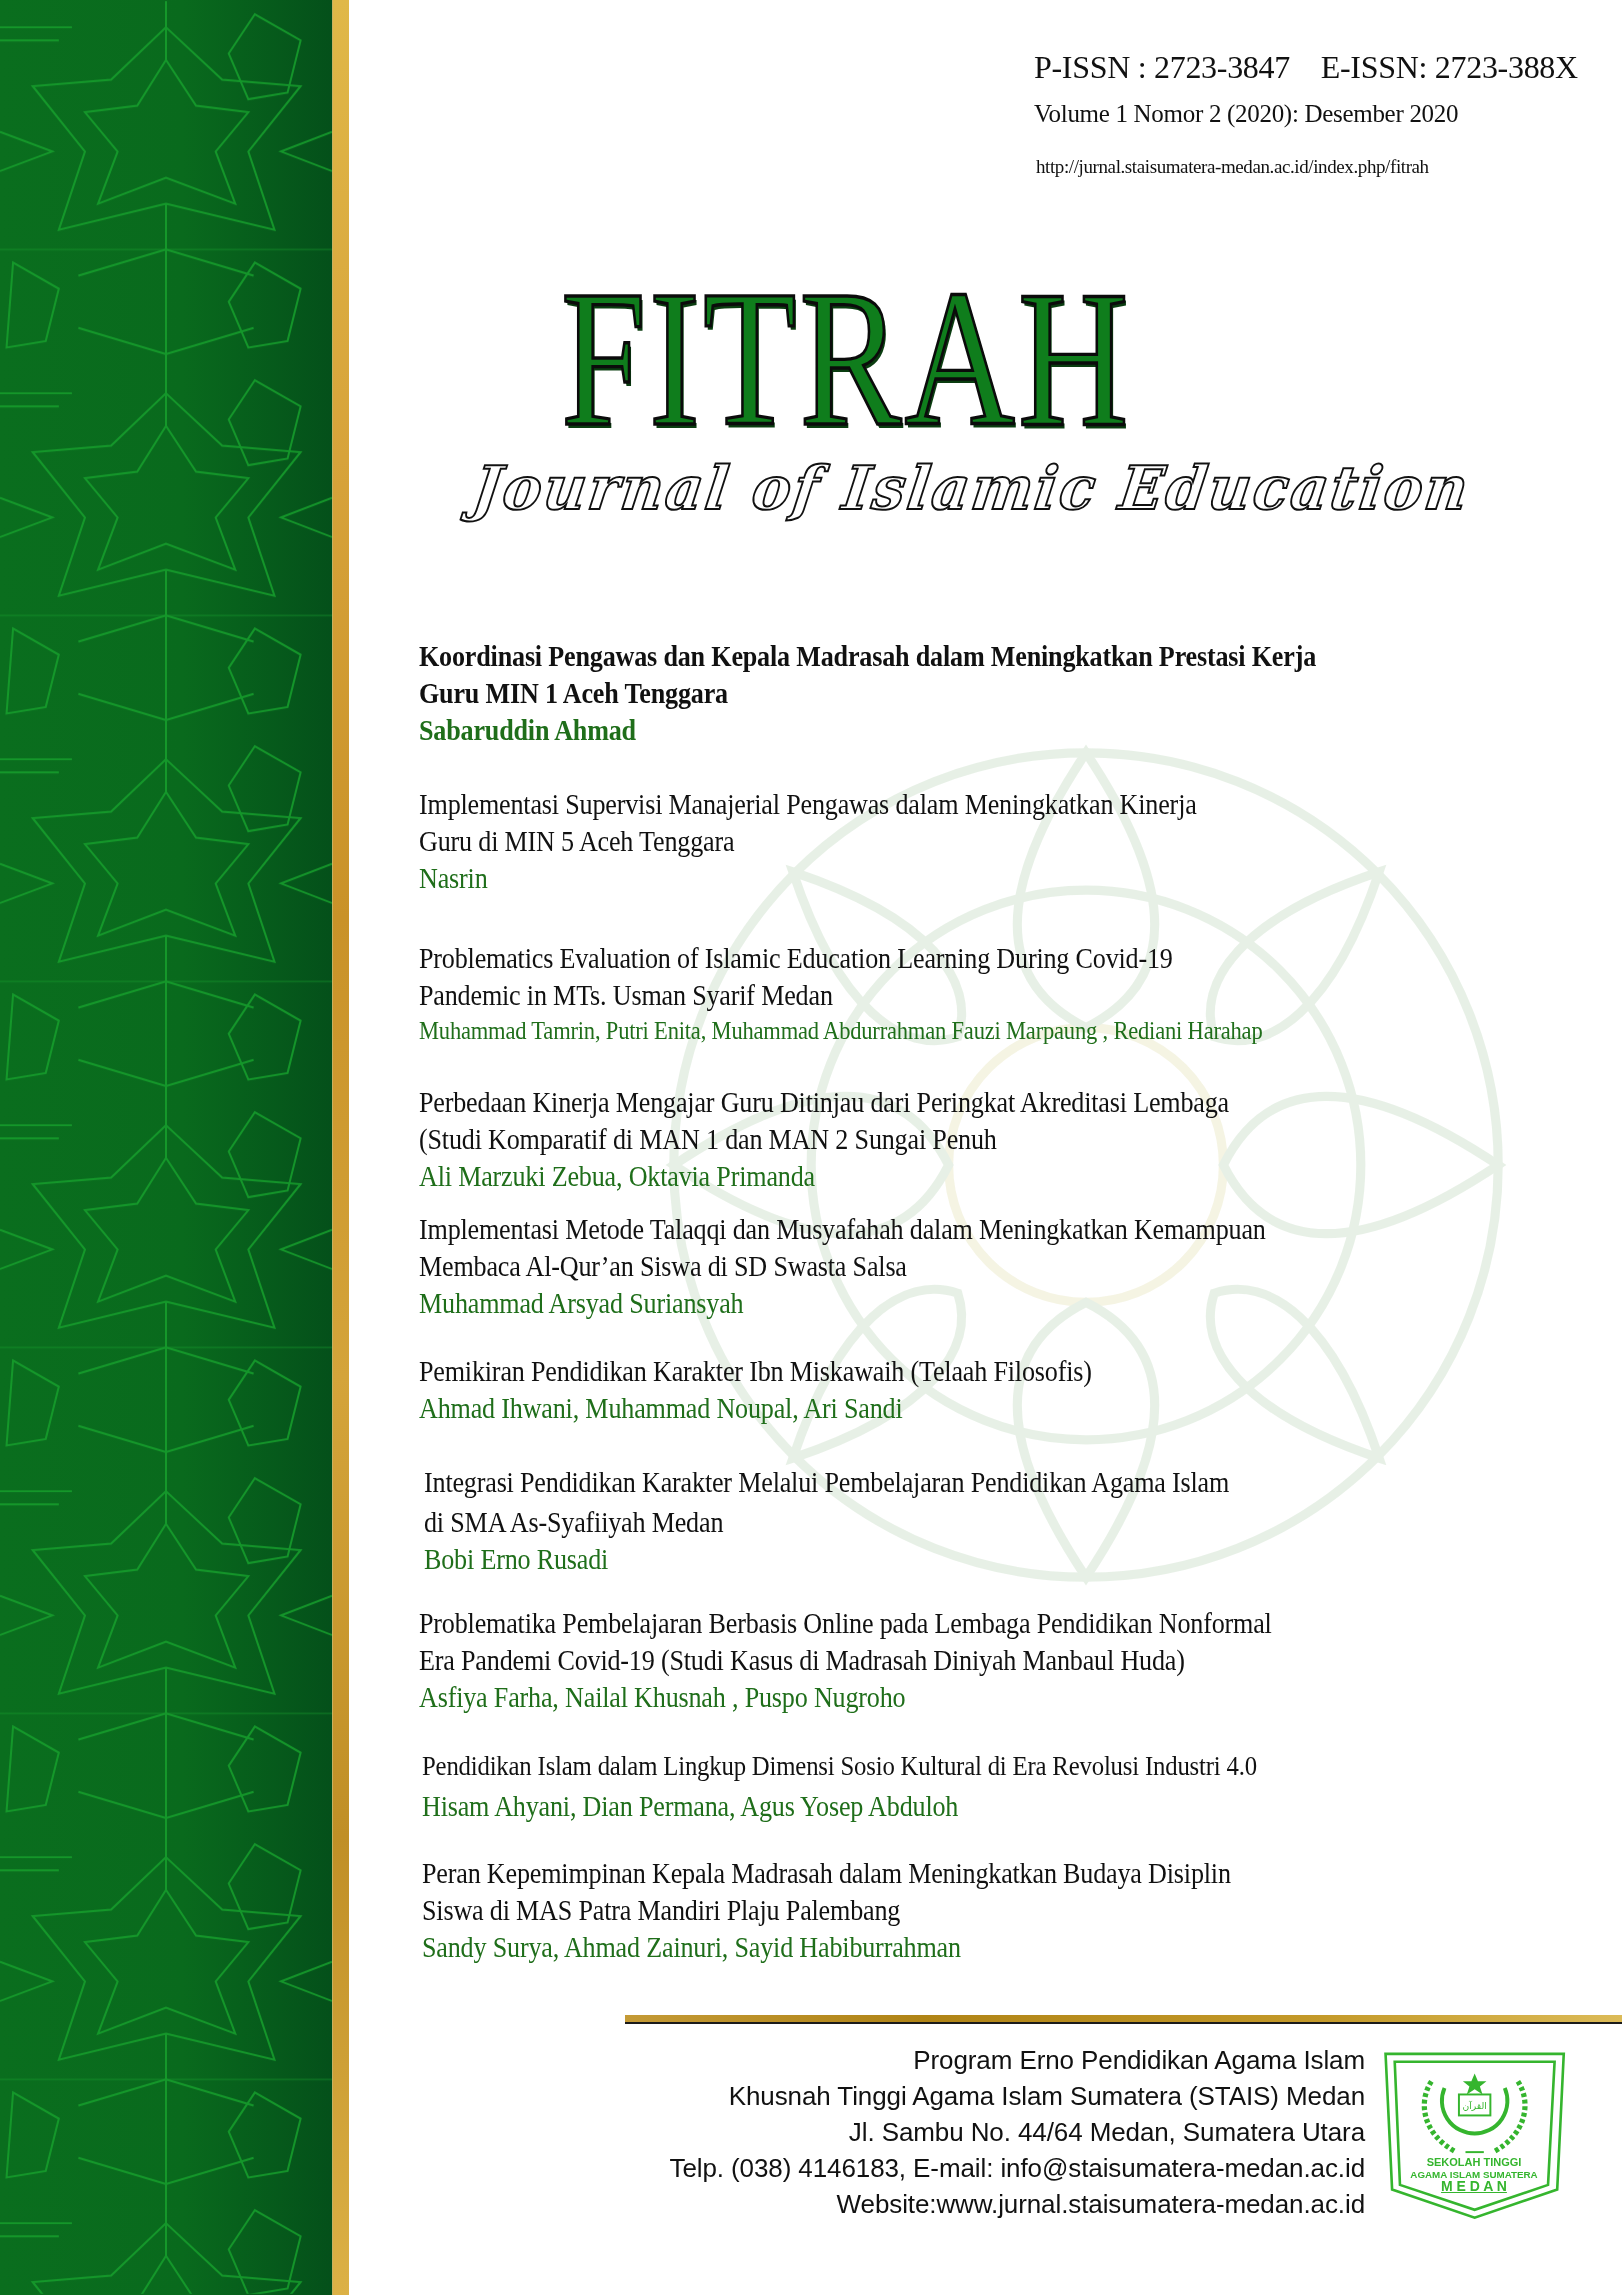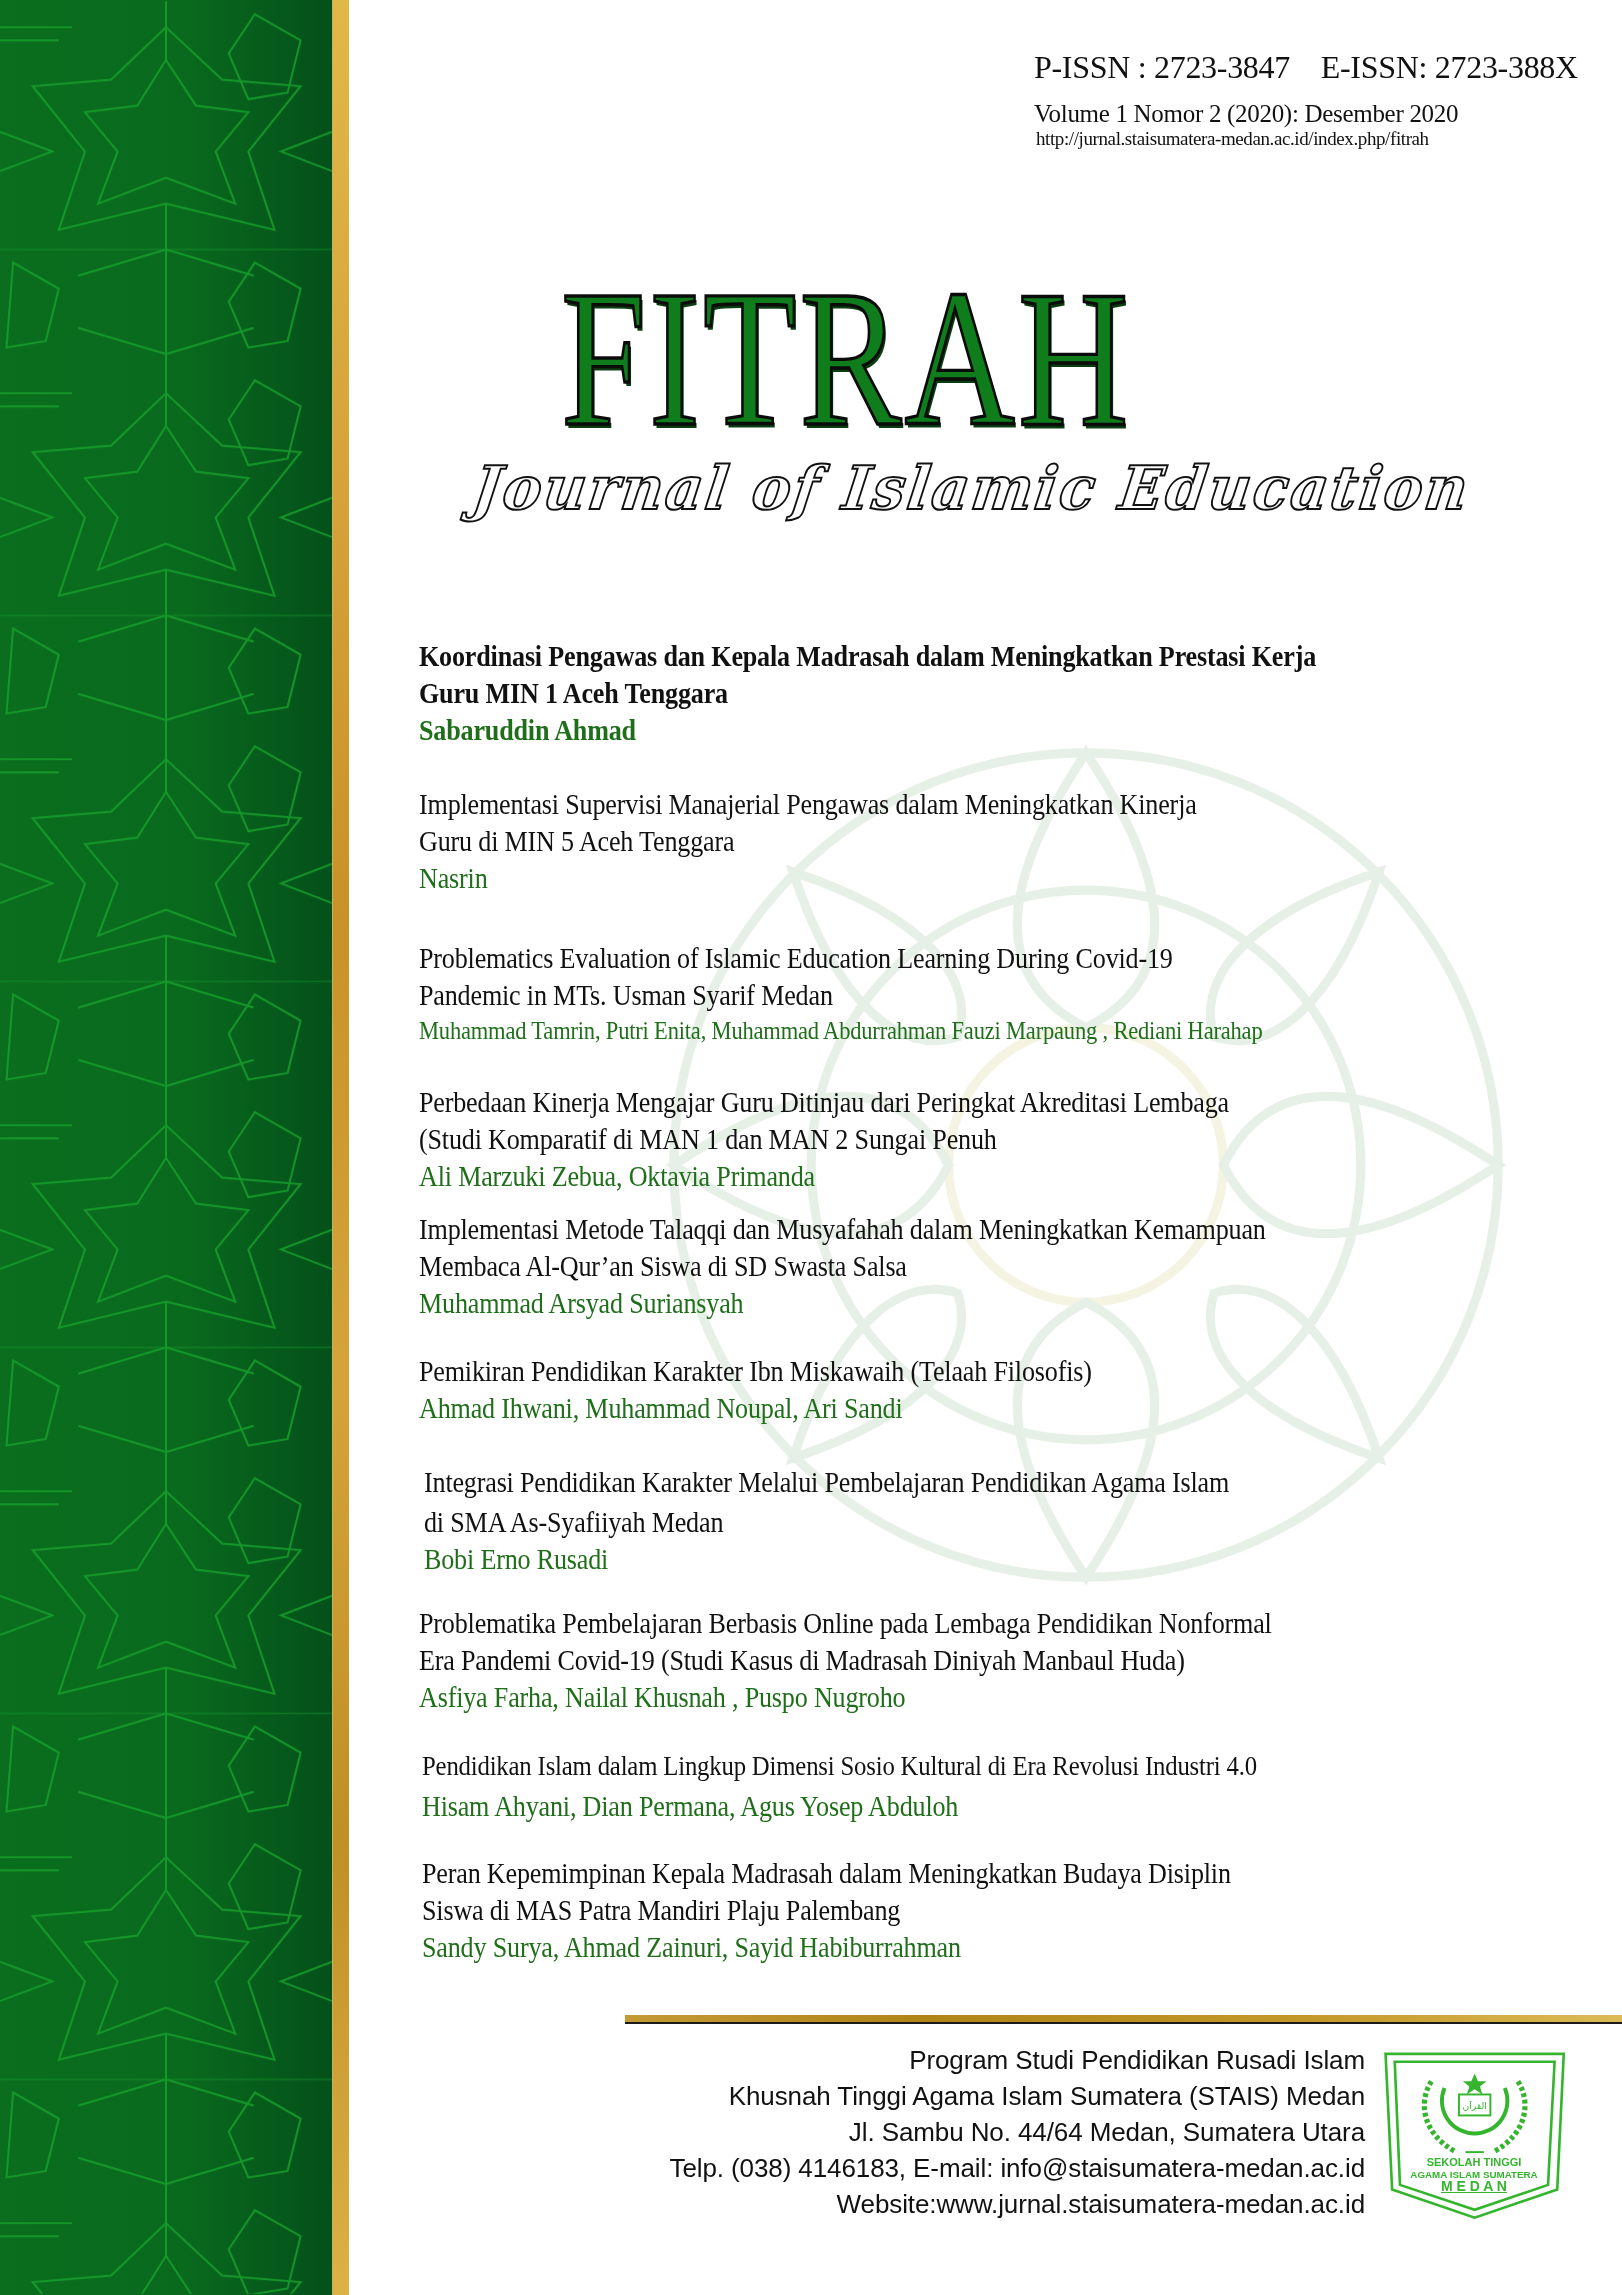--- a/index.html
+++ b/index.html
@@ -25,21 +25,21 @@
       opacity: 0.18; pointer-events: none;
     }
 
     
     .meta {
       position: absolute; left: 995px; top: 51px; width: 576px;
       text-align: right; line-height: 1;
     }
     .meta .issn { font-size: 32px; letter-spacing: -0.3px; display: block; text-align: left; padding-left: 39px; }
     .meta .volume { font-size: 25px; display: block; margin-top: 18px; text-align: left; padding-left: 39px; letter-spacing: -0.3px; }
-    .meta .url { font-size: 19px; display: block; margin-top: 3px; text-align: left; padding-left: 41px; letter-spacing: -0.4px; }
+    .meta .url { font-size: 19px; display: block; margin-top: 31px; text-align: left; padding-left: 41px; letter-spacing: -0.4px; }
 
     
     .masthead-title {
       position: absolute; left: 561px; top: 260px; width: 811px;
       font-family: "Liberation Serif", "DejaVu Serif", serif;
       font-size: 196px; line-height: 1; color: #0f7d1c;
       letter-spacing: 3.9px; transform: scaleX(0.78); transform-origin: left top;
       -webkit-text-stroke: 3.3px #0b0b0b;
       text-shadow: 2.6px 3.9px 0 #0a3d10;
       white-space: nowrap;
@@ -190,21 +190,21 @@
   </div>
   <div class="article" style="top:1217px; left:2.6px;">
     <span class="title">Peran Kepemimpinan Kepala Madrasah dalam Meningkatkan Budaya Disiplin</span>
     <span class="title">Siswa di MAS Patra Mandiri Plaju Palembang</span>
     <span class="authors">Sandy Surya, Ahmad Zainuri, Sayid Habiburrahman</span>
   </div>
 </div>
 
 <div class="footer-rule"></div>
 <div class="footer-address">
-  <span>Program Studi Pendidikan Rusadi Islam</span>
+  <span>Program Erno Pendidikan Agama Islam</span>
   <span>Khusnah Tinggi Agama Islam Sumatera (STAIS) Medan</span>
   <span>Jl. Sambu No. 44/64 Medan, Sumatera Utara</span>
   <span>Telp. (038) 4146183, E-mail: info@staisumatera-medan.ac.id</span>
   <span>Website:www.jurnal.staisumatera-medan.ac.id</span>
 </div>
 
 <div class="logo">
   <svg width="190" height="177" viewBox="0 0 290 270">
     <g fill="none" stroke="#35b52e" stroke-width="4">
       <polygon points="10,18 282,18 272,225 146,268 20,225"></polygon>

